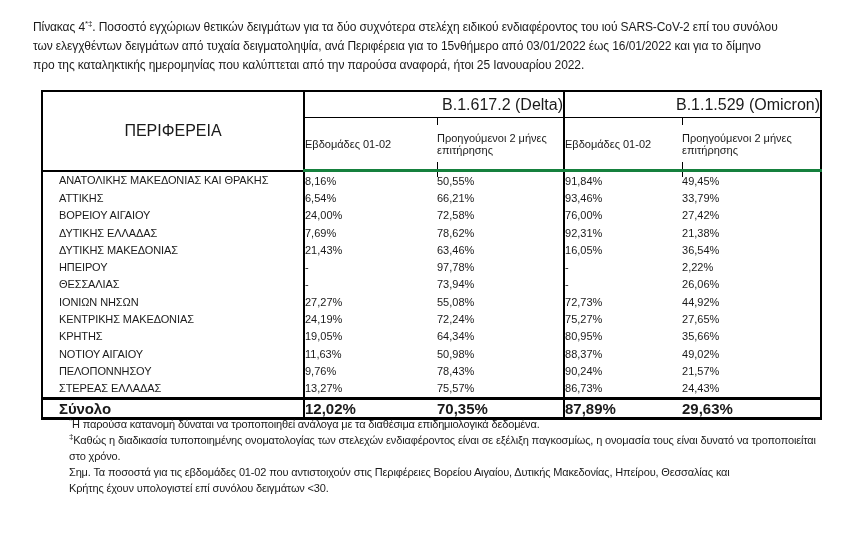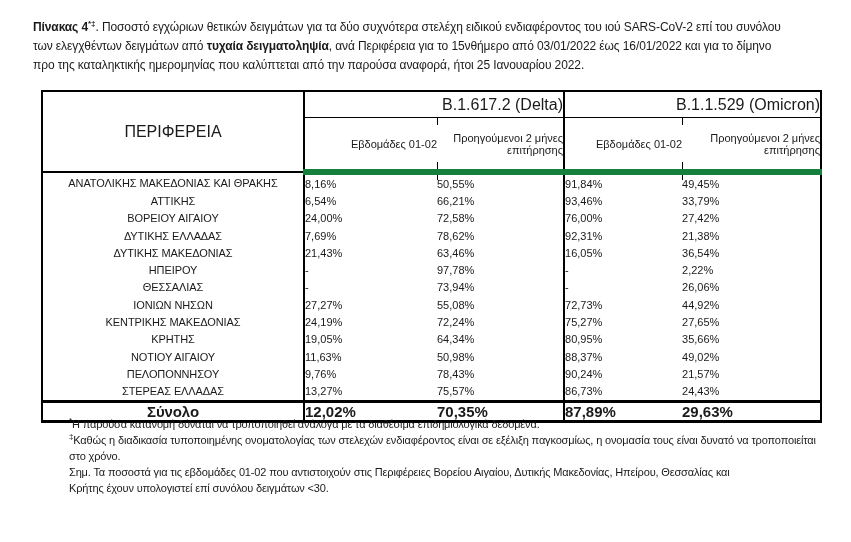--- a/index.html
+++ b/index.html
@@ -8,58 +8,58 @@
     width:851px;height:542px;
     background:#ffffff;
     font-family:"Liberation Sans",sans-serif;
     color:#1a1a1a;
     overflow:hidden;
   }
   .title{
     position:absolute;left:33px;top:18px;width:798px;
     font-size:12px;line-height:19px;letter-spacing:-0.1px;
   }
-  .b{font-weight:bold;}
+  .b{font-weight:normal;}
   sup{font-size:8px;line-height:0;vertical-align:super;}
   table.tbl{
     position:absolute;left:41px;top:90px;width:779px;
     border-collapse:collapse;table-layout:fixed;
     border:2px solid #000;border-bottom-width:3px;
     background:#fff;
   }
   .tbl th,.tbl td{padding:0;font-weight:normal;vertical-align:middle;}
   .region-h{
     border-right:2px solid #000;border-bottom:2px solid #000;
     font-weight:bold;font-size:16px;text-align:center;
   }
   .group-h{
     font-weight:bold;font-size:16px;text-align:right;
     height:25px;border-bottom:1px solid #000;
   }
   .bl2{border-left:2px solid #000;}
   .sub-h{
-    font-weight:bold;font-size:11px;text-align:right;
-    height:51px;border-bottom:6px solid #15803d;
+    font-weight:bold;font-size:11px;text-align:left;
+    height:51px;border-bottom:3px solid #15803d;
   }
   
   .tick-tb{
     background-image:linear-gradient(#000,#000),linear-gradient(#000,#000);
     background-repeat:no-repeat,no-repeat;
     background-size:1px 7px,1px 7px;
     background-position:left top,left bottom;
   }
   .tick-t{
     background-image:linear-gradient(#000,#000);
     background-repeat:no-repeat;
     background-size:1px 5px;
     background-position:left top;
   }
   .tbl tbody td{font-size:11px;height:17.3px;}
   td.region{
-    text-align:center;padding-left:0;
+    text-align:left;padding-left:16px;
     border-right:2px solid #000;
     letter-spacing:-0.1px;
   }
   td.val{}
   .tbl tfoot td{
     border-top:3px solid #000;
     font-weight:bold;font-size:15px;height:13px;
   }
   .footnotes{
     position:absolute;left:33px;top:416px;width:815px;

